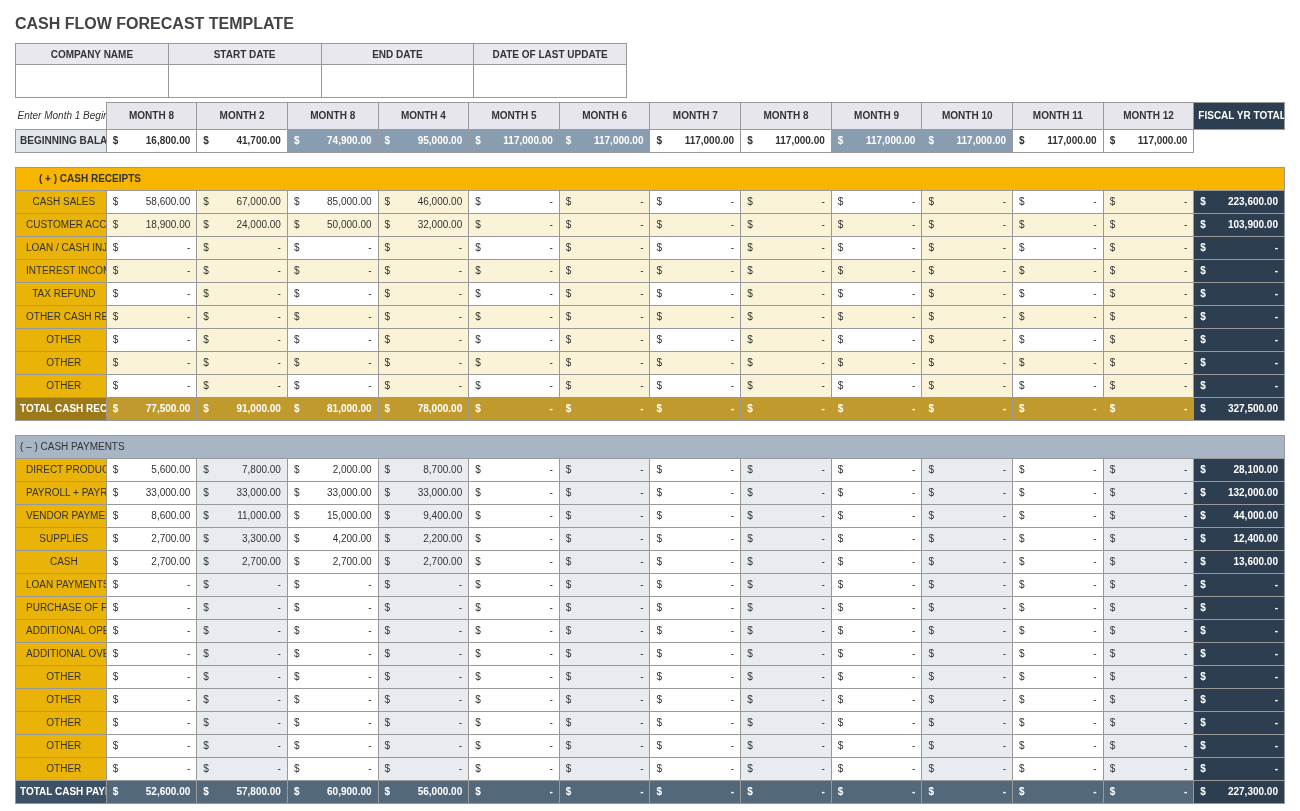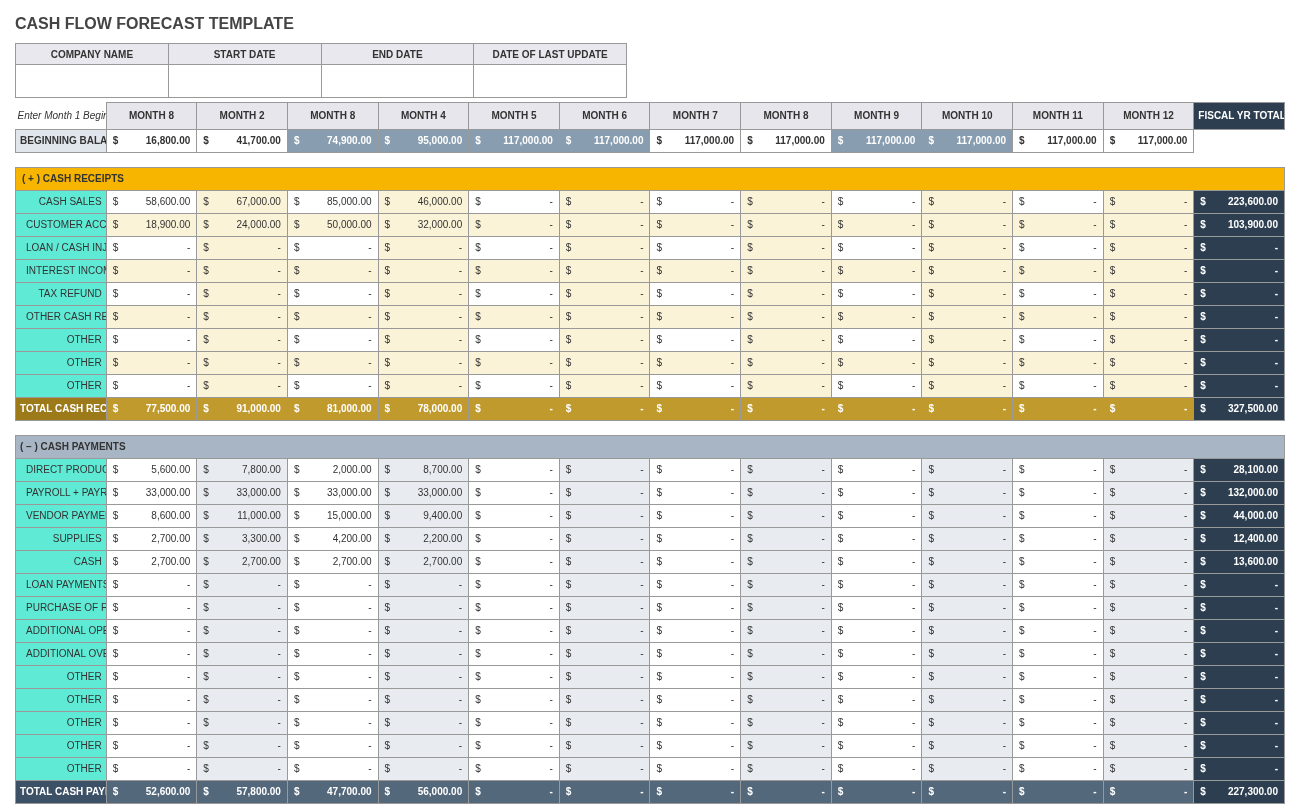--- a/index.html
+++ b/index.html
@@ -9,23 +9,23 @@
 .meta-table{width:612px;margin-bottom:4px}
 .meta-table th{background:#e8e8ee;font-size:10px;font-weight:bold;text-align:center;height:16px}
 .meta-table td{background:#fff;height:28px}
 .note{font-style:italic;font-size:10px;padding:4px 2px}
 .main td,.main th{font-size:10px}
 .mh{background:#e6e6ec;text-align:center;font-weight:bold;font-size:9px}
 .mh-dark{background:#2c3e50;color:#fff;text-align:center;font-weight:bold;font-size:9px}
 .bb-label{background:#e0e6ec;font-weight:bold;font-size:9px}
 .bb-val{background:#fff;font-weight:bold}
 .bb-val-alt{background:#889db0;color:#fff;font-weight:bold}
-.sec-receipts{background:#f7b500;font-weight:bold;font-size:10px;padding-left:6px}
-.sec-payments{background:#a8b5c4;font-weight:bold;font-size:10px;}
-.row-label{text-align:right;padding-left:10px;background:#5eead4}
+.sec-receipts{background:#f7b500;font-weight:bold;font-size:10px;padding-left:23px}
+.sec-payments{background:#a8b5c4;font-weight:normal;font-size:10px;}
+.row-label{text-align:center;padding-left:10px;background:#eab308}
 .cv{text-align:right;padding-right:4px}
 .cv-w{background:#fff}
 .cv-y{background:#fbf3d8}
 .cv-g{background:#e8ecf0}
 .tot-dark{background:#2c3e50;color:#fff;font-weight:bold}
 .tcr-label{background:#9c7a1a;color:#fff;font-weight:bold;text-align:right;padding-right:8px}
 .tcr-val{background:#c19a2e;color:#fff;font-weight:bold}
 .tcp-label{background:#3d5166;color:#fff;font-weight:bold;text-align:right;padding-right:8px}
 .tcp-val{background:#54687c;color:#fff;font-weight:bold}
 .spacer td{border:none;height:10px}
@@ -2115,21 +2115,21 @@
         </td>
         <td class="cv tcp-val">
           <span class="money">
             <span class="s">$</span>
             <span class="v">57,800.00</span>
           </span>
         </td>
         <td class="cv tcp-val">
           <span class="money">
             <span class="s">$</span>
-            <span class="v">47,700.00</span>
+            <span class="v">60,900.00</span>
           </span>
         </td>
         <td class="cv tcp-val">
           <span class="money">
             <span class="s">$</span>
             <span class="v">56,000.00</span>
           </span>
         </td>
         <td class="cv tcp-val">
           <span class="money">

